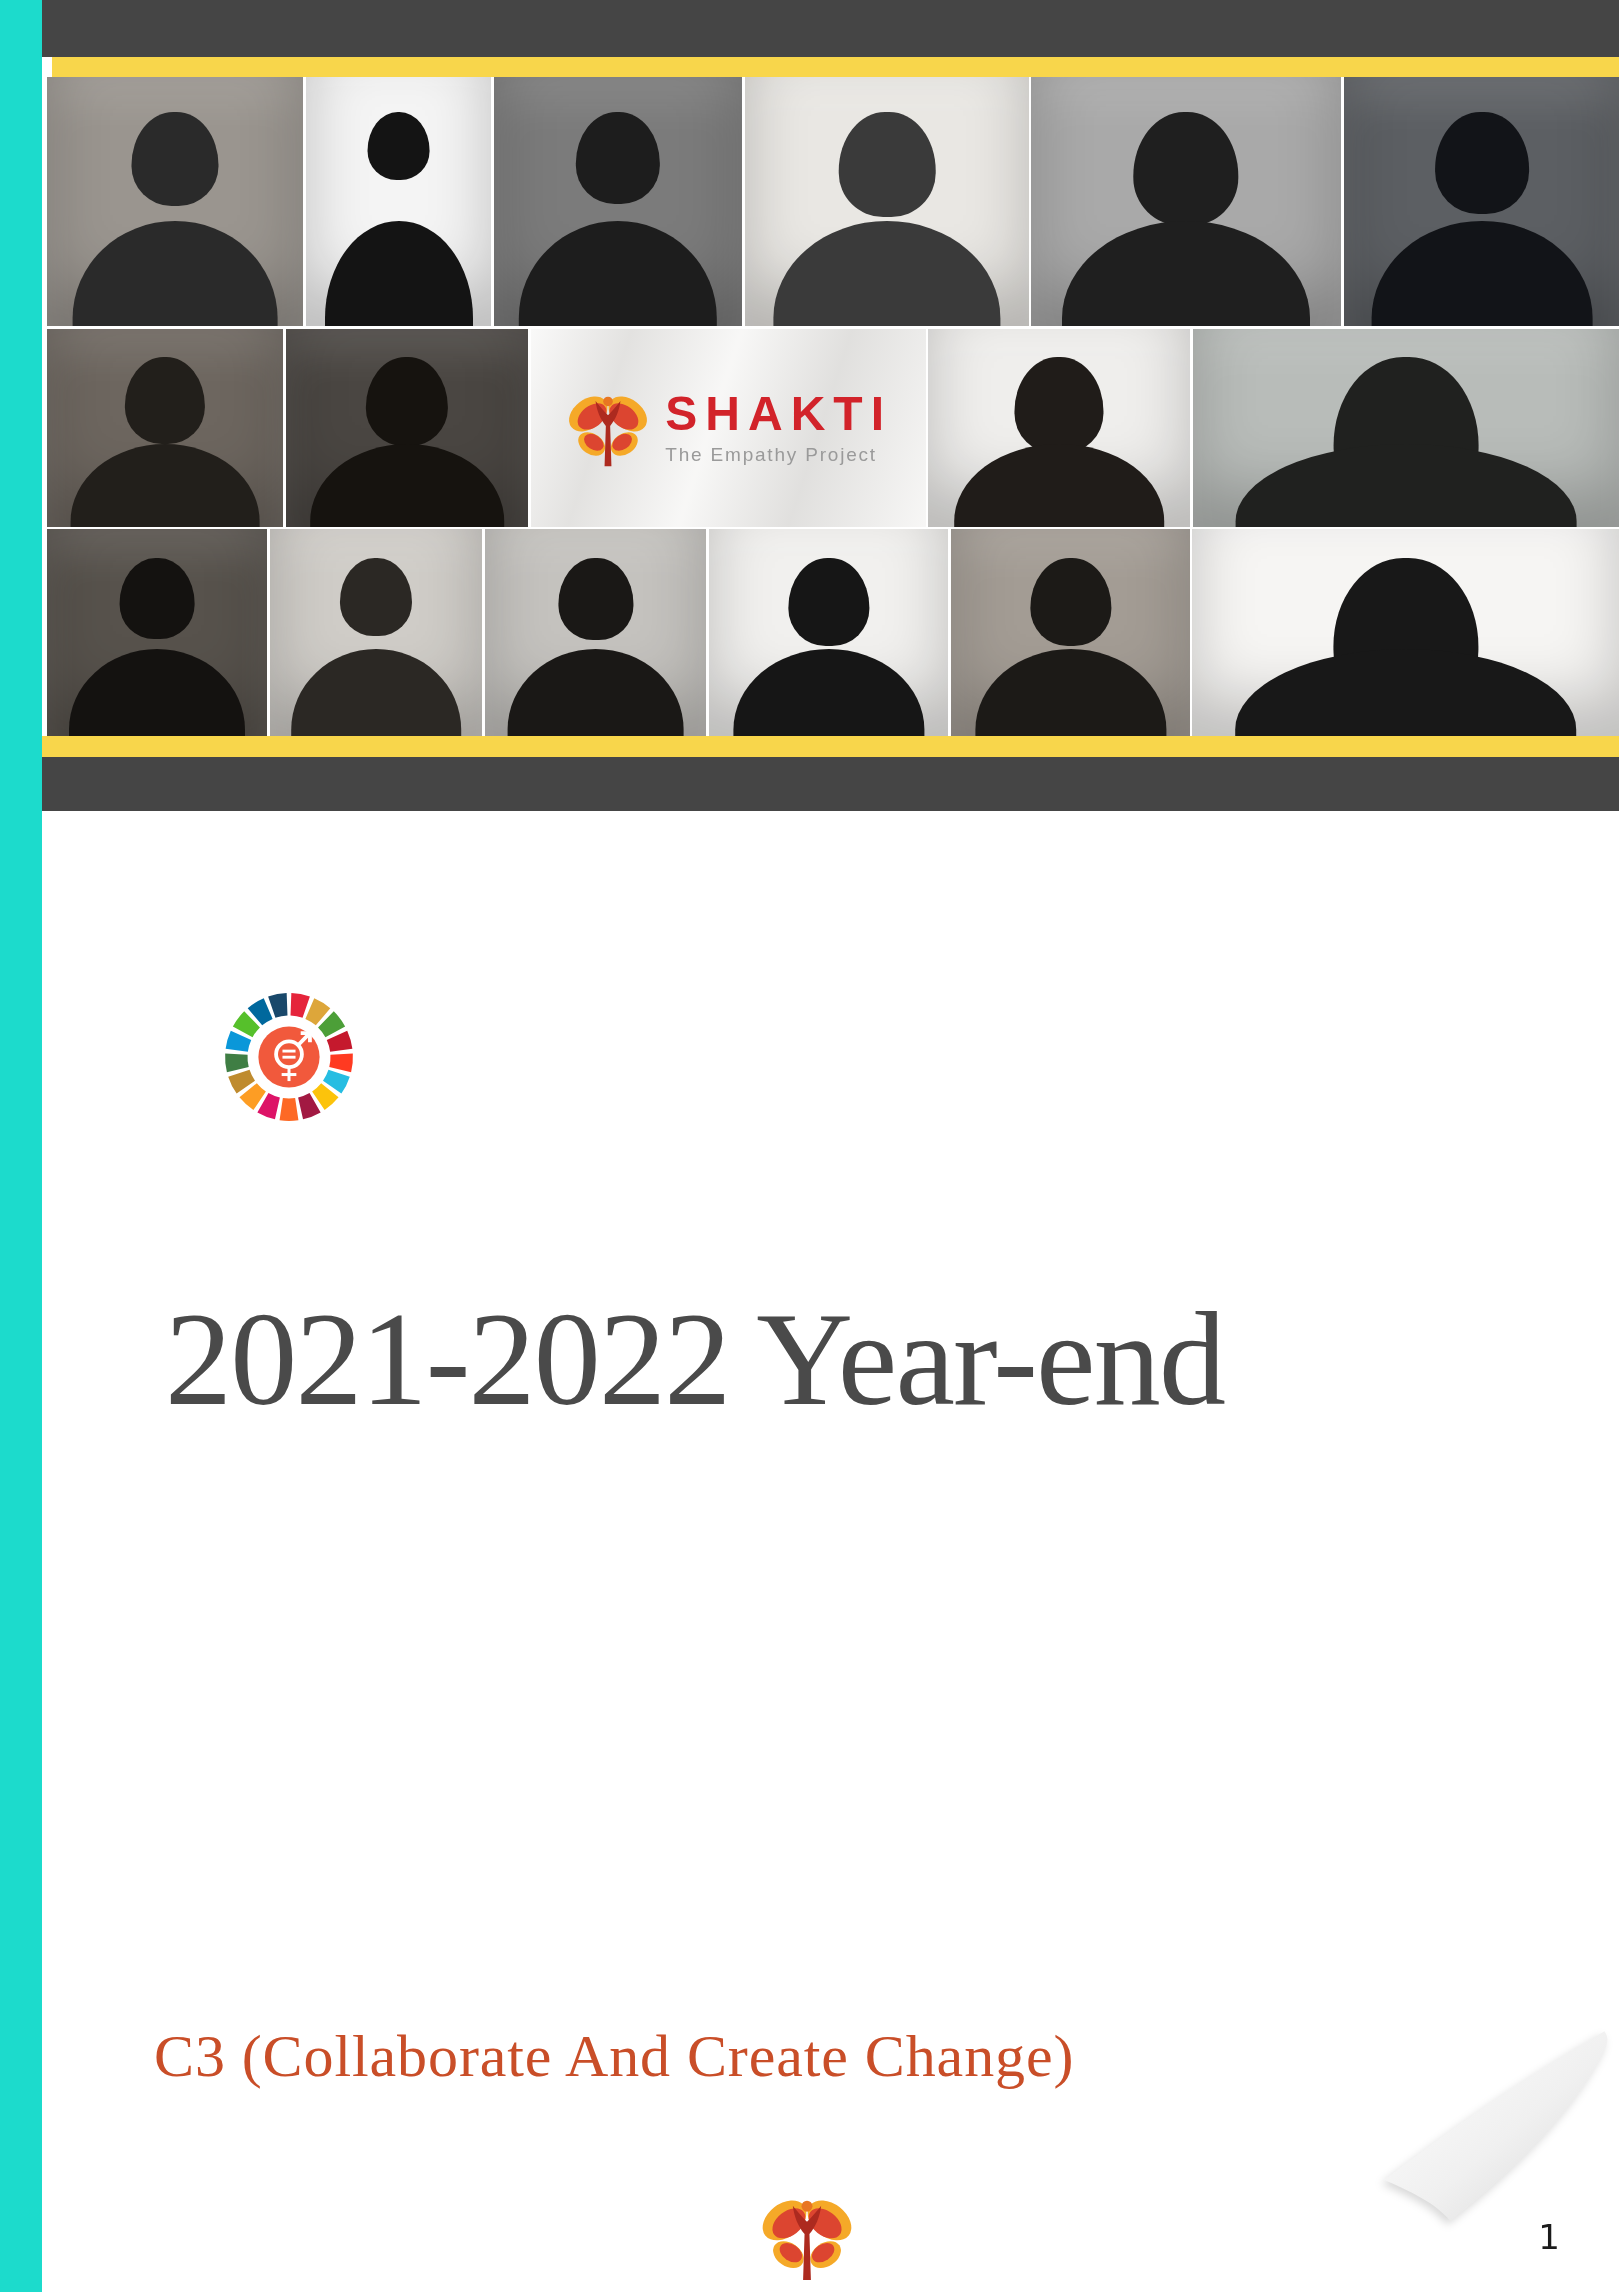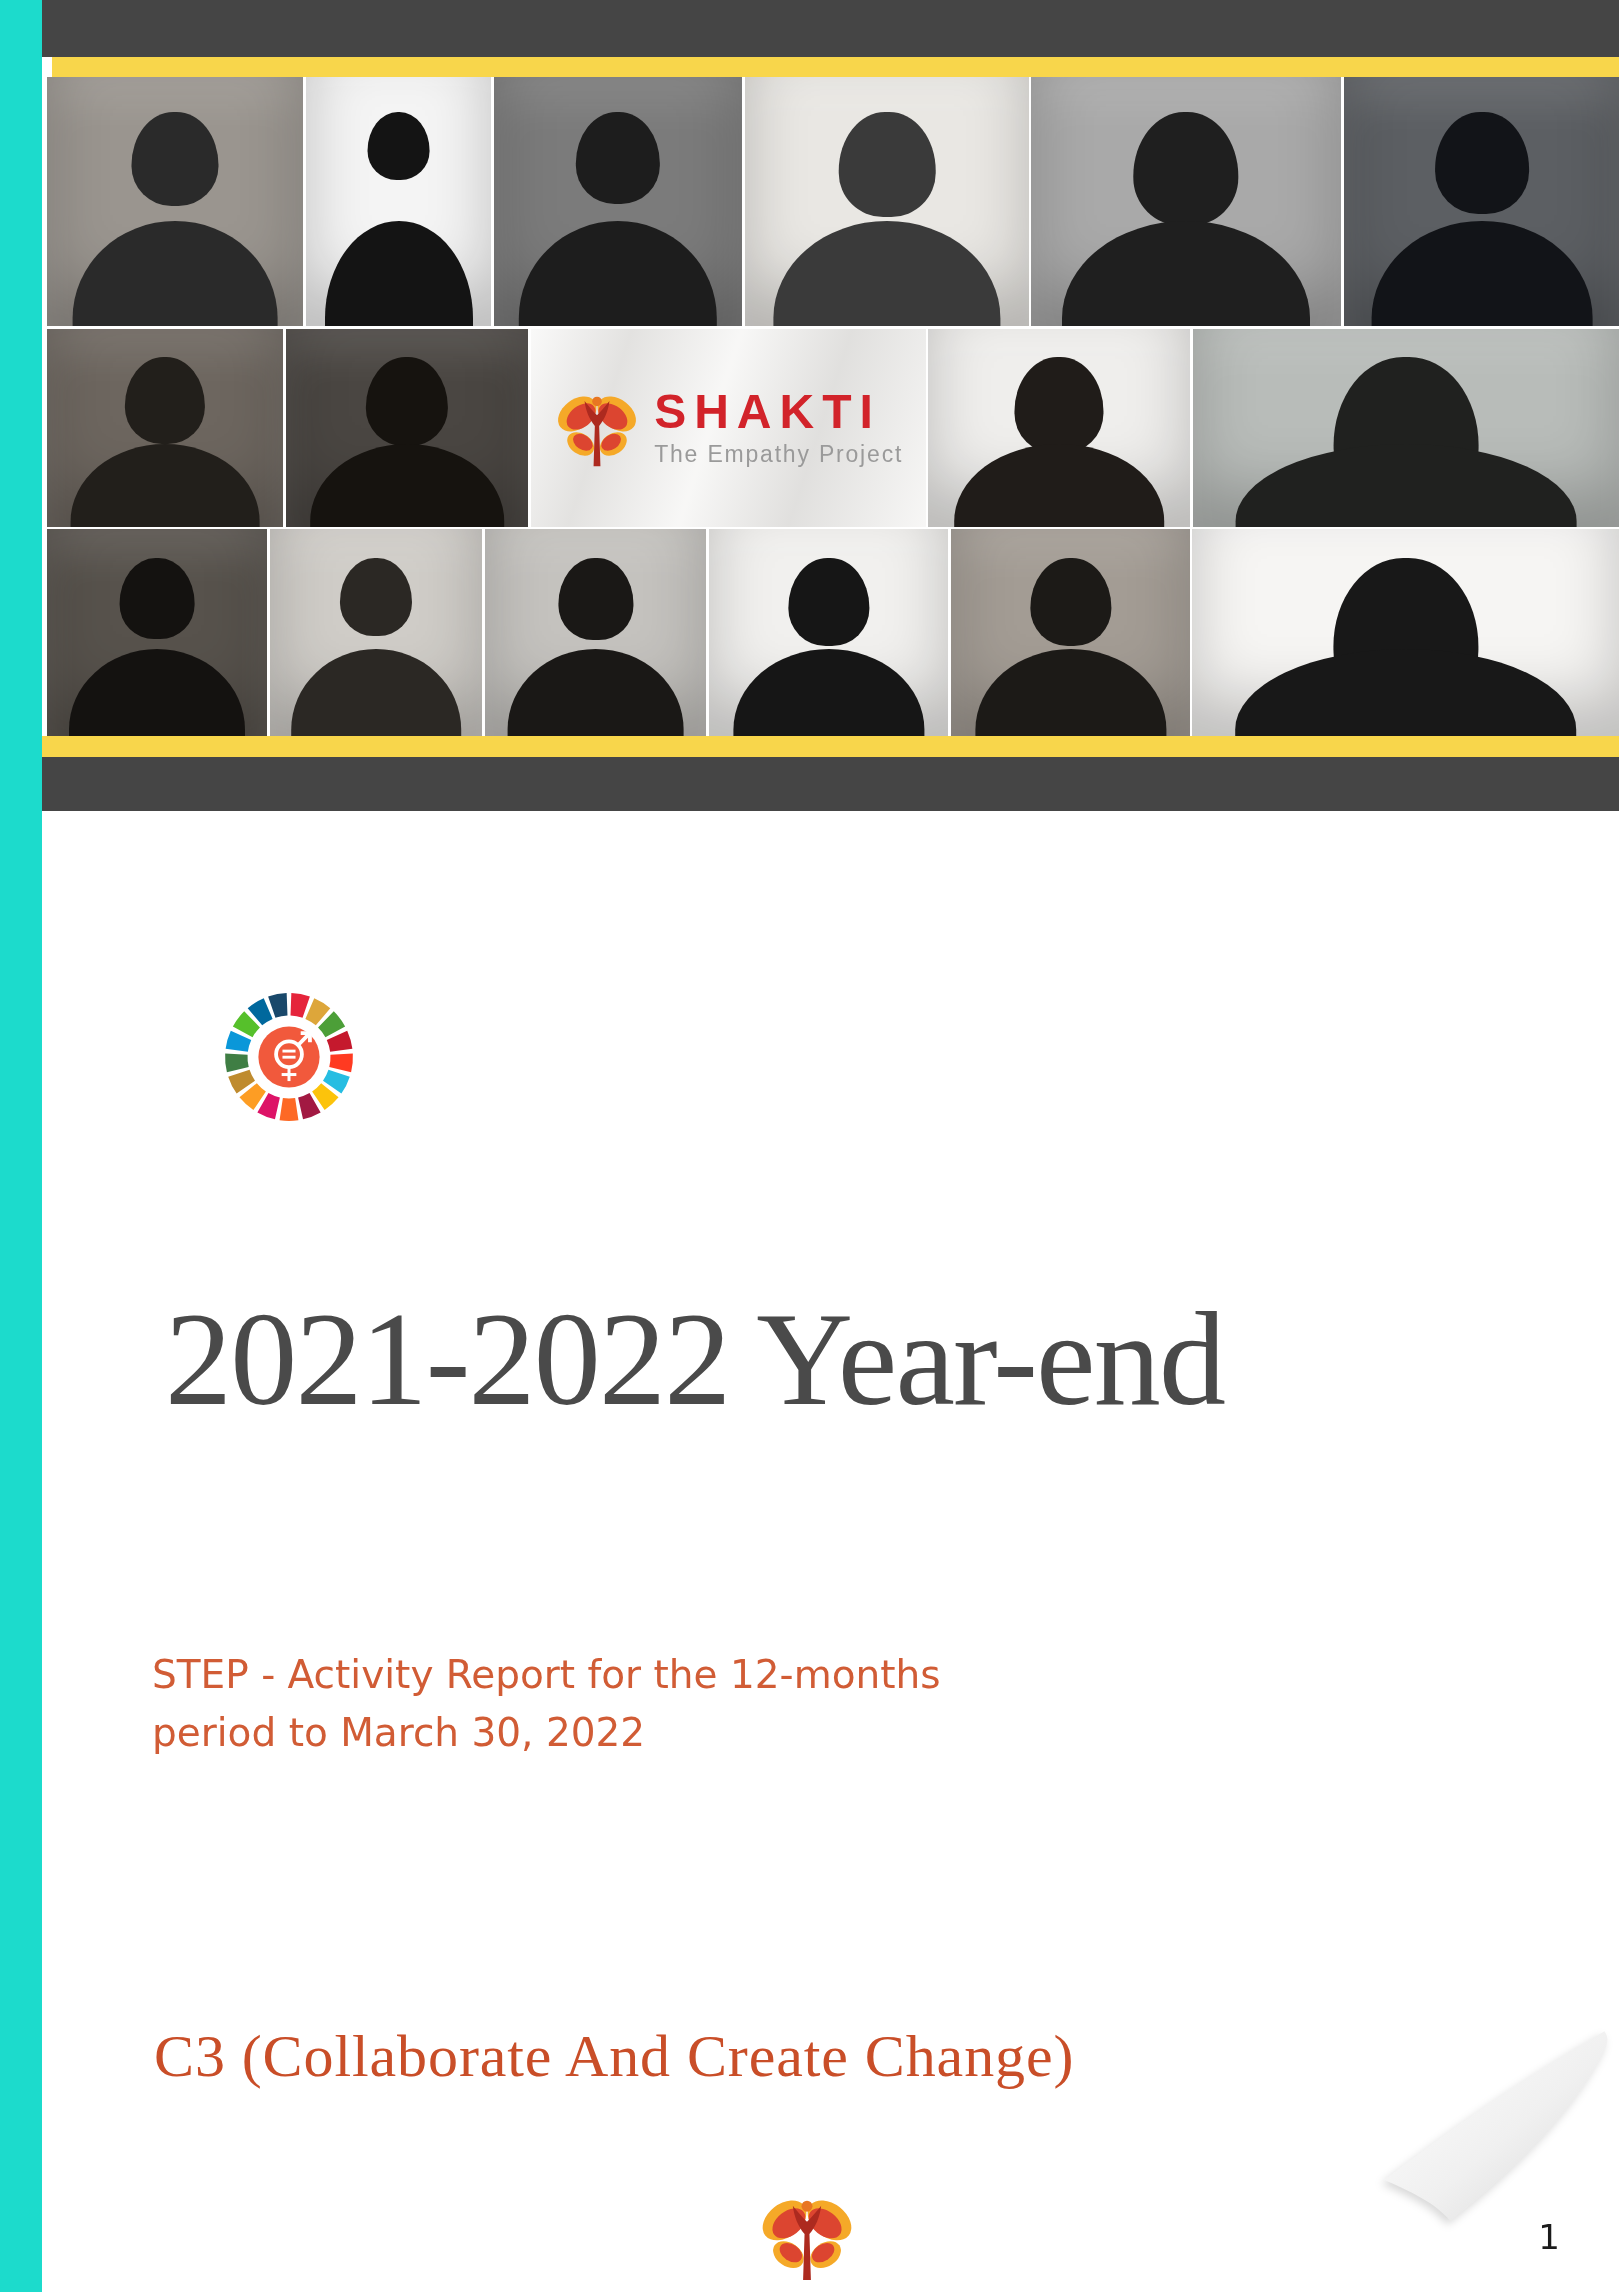--- a/index.html
+++ b/index.html
@@ -34,21 +34,21 @@
   .logo-cell{position:absolute;left:484px;top:252px;width:395px;height:198px;
       background:
         linear-gradient(108deg, rgba(255,255,255,.65) 0%, rgba(120,120,120,.10) 22%,
                         rgba(255,255,255,.55) 46%, rgba(120,120,120,.12) 70%, rgba(255,255,255,.5) 100%),
         #EFEEEC;
       display:flex;align-items:center;justify-content:center;gap:14.3px;}
   .logo-cell .bfly{width:86px;height:79px;flex:0 0 auto;}
   .logo-text{display:flex;flex-direction:column;align-items:flex-start;justify-content:flex-end;}
   .brand-name{font-family:"Liberation Sans",sans-serif;font-weight:bold;font-size:48px;
       letter-spacing:8px;color:var(--brand-red);line-height:1;}
-  .brand-tagline{font-family:"Liberation Sans",sans-serif;font-size:23px;color:var(--tagline-gray);
+  .brand-tagline{font-family:"Liberation Sans",sans-serif;font-size:19px;color:var(--tagline-gray);
       letter-spacing:1.8px;margin-top:5.4px;}
 
   
   .sdg-wheel{position:absolute;left:221px;top:989px;width:136px;height:136px;}
 
   
   .title{position:absolute;left:148px;top:1290px;width:1343px;
       font-family:"Liberation Serif",serif;font-size:134px;line-height:1.04;
       color:var(--title-gray);letter-spacing:-1.8px;margin-left:17px;}
   .subtitle{position:absolute;left:152px;top:1646px;width:985px;
@@ -153,24 +153,20 @@
     <rect x="48.9" y="57.2" width="2.2" height="10.5" fill="#fff"></rect>
     <rect x="44.6" y="61.8" width="10.8" height="2.2" fill="#fff"></rect>
     <line x1="56.8" y1="41.2" x2="64.6" y2="33.2" stroke="#fff" stroke-width="2.8"></line>
     <path d="M58.6 32.4 L65.4 32.4 L65.4 39.2" fill="none" stroke="#fff" stroke-width="2.8"></path>
   </svg>
 
   <div class="title">
     <div>2021-2022 Year-end</div>
   </div>
 
-  <div class="subtitle">
-    <div>STEP - Activity Report for the 12-months</div>
-    <div>period to March 30, 2022</div>
-  </div>
 
   <div class="program">C3 (Collaborate And Create Change)</div>
 
   <svg class="footer-bfly" viewBox="0 0 100 92" aria-hidden="true">
       <use href="#butterfly"></use>
     </svg>
 
   <div class="page-number">1</div>
 
   <svg class="page-curl" viewBox="0 0 262 238" aria-hidden="true">

